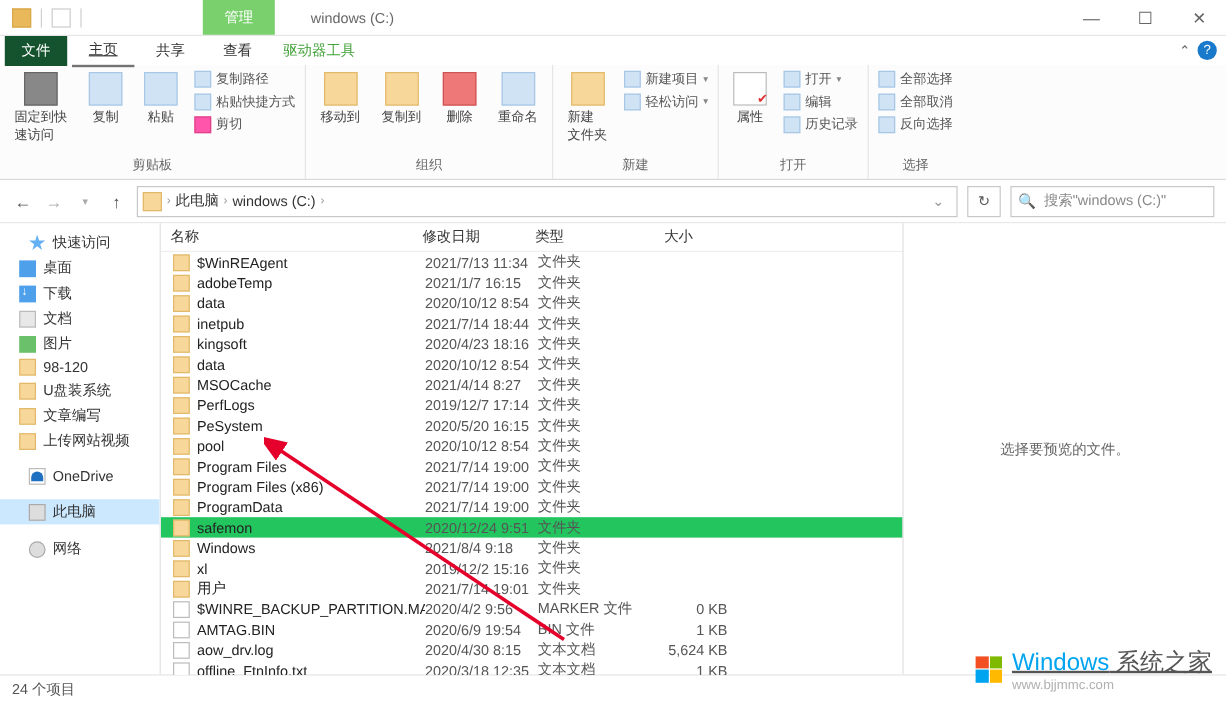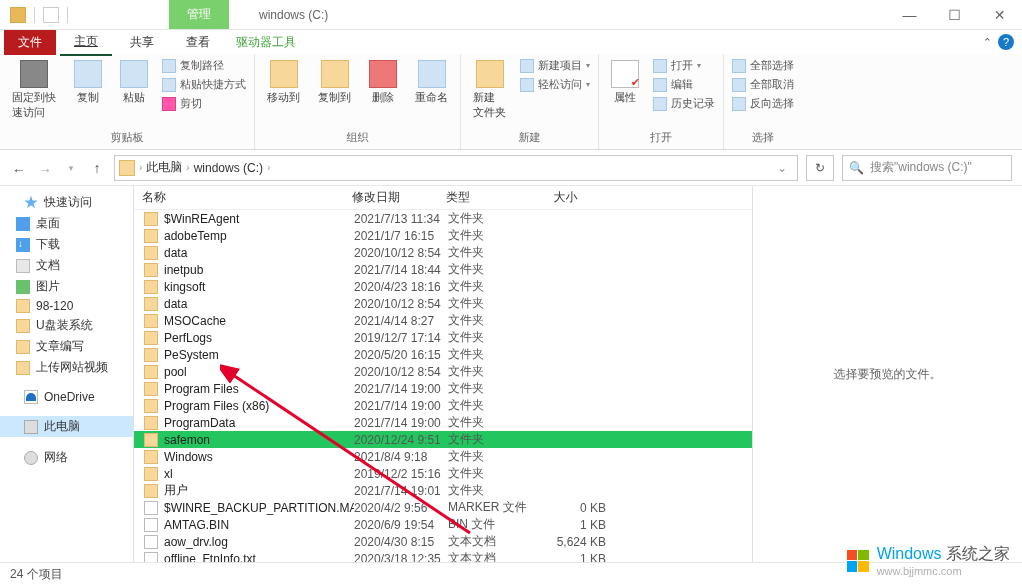--- a/index.html
+++ b/index.html
@@ -10,23 +10,23 @@
 .titlebar .qat { display: flex; align-items: center; gap: 6px; margin-left: 10px; }
 .titlebar .qat .qicon { width: 16px; height: 16px; background: #e9b85b; border: 1px solid #d8a94a; }
 .titlebar .qat .sep { width: 1px; height: 16px; background: #d0d0d0; margin: 0 2px; }
 .titlebar .tab-manage { background: #7ad06d; color: #fff; padding: 6px 18px; font-size: 12px; margin-left: 99px; }
 .titlebar .title-text { margin-left: 30px; font-size: 12px; color: #666; }
 .titlebar .wincontrols { margin-left: auto; display: flex; }
 .titlebar .wincontrols .wc { width: 45px; height: 30px; display: flex; align-items: center; justify-content: center; font-size: 14px; color: #666; }
 
 
 .ribbon-tabs { height: 24px; display: flex; align-items: center; padding-left: 4px; gap: 4px; }
-.ribbon-tabs .tab-file { background: #b91c1c; color: #fff; padding: 4px 14px; font-size: 12px; }
+.ribbon-tabs .tab-file { background: #14532d; color: #fff; padding: 4px 14px; font-size: 12px; }
 .ribbon-tabs .tab { padding: 4px 14px; font-size: 12px; color: #333; }
-.ribbon-tabs .tab.active { border-bottom: 2px solid #14532d; text-decoration: underline; }
+.ribbon-tabs .tab.active { border-bottom: 2px solid #737373; text-decoration: underline; }
 .ribbon-tabs .tab-drive { color: #43a33a; padding: 4px 8px; font-family: Liberation Mono, monospace; }
 .ribbon-help { margin-left: auto; margin-right: 8px; display: flex; align-items: center; gap: 6px; color: #666; }
 .ribbon-help .chev { font-size: 11px; }
 .ribbon-help .help-icon { width: 16px; height: 16px; background: #1979ca; border-radius: 50%; color: #fff; display: flex; align-items: center; justify-content: center; font-size: 11px; }
 
 
 .ribbon { height: 96px; border-bottom: 1px solid #dadada; display: flex; background: #fcfcfc; }
 .rgroup { border-right: 1px solid #e5e5e5; padding: 4px 8px 2px 8px; display: flex; flex-direction: column; }
 .rgroup .controls { display: flex; flex: 1; align-items: flex-start; gap: 10px; }
 .rgroup .label { text-align: center; font-size: 11px; color: #666; padding: 2px 0; }
@@ -95,21 +95,21 @@
 
 .arrow-svg { position: absolute; top: 363px; left: 220px; width: 260px; height: 180px; pointer-events: none; }
 
 
 .watermark { position: absolute; bottom: 10px; right: 12px; display: flex; align-items: center; gap: 8px; font-size: 12px; color: #888; }
 .watermark .logo { width: 22px; height: 22px; display: grid; grid-template: 1fr 1fr / 1fr 1fr; gap: 1px; transform: rotate(0deg); }
 .watermark .logo div:nth-child(1){background:#f25022;}
 .watermark .logo div:nth-child(2){background:#7fba00;}
 .watermark .logo div:nth-child(3){background:#00a4ef;}
 .watermark .logo div:nth-child(4){background:#ffb900;}
-.watermark .txt-main { font-size: 16px; color: #555; }
+.watermark .txt-main { font-size: 20px; color: #555; text-decoration: underline; }
 .watermark .txt-main span { color: #00a4ef; }
 </style>
 </head>
 <body>
 
 <div class="titlebar">
   <div class="qat">
     <div class="qicon"></div>
     <div class="sep"></div>
     <div class="qicon" style="background:#fff;border-color:#ccc"></div>

